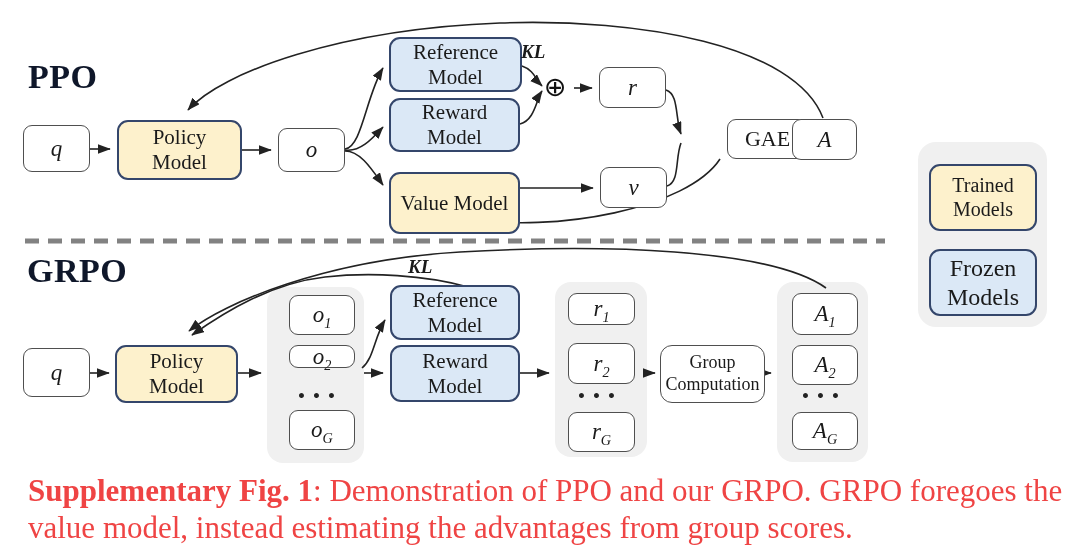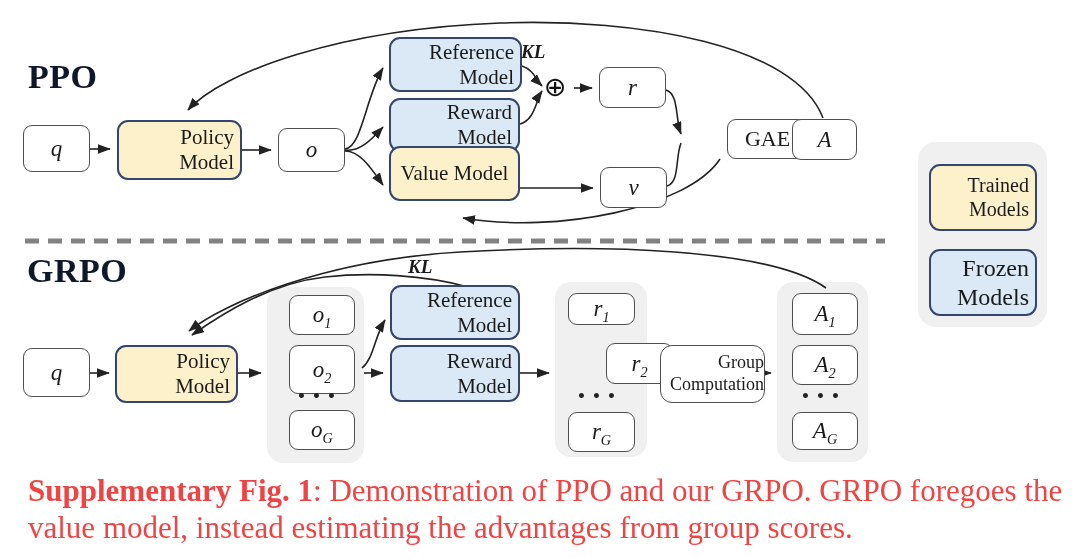--- a/index.html
+++ b/index.html
@@ -4,21 +4,21 @@
 <style>
   html,body{margin:0;padding:0;background:#fff;}
   #canvas{position:relative;width:1080px;height:558px;background:#ffffff;overflow:hidden;
           font-family:"Liberation Serif",serif;color:#1a1a1a;}
   svg#arrows{position:absolute;left:0;top:0;z-index:2;pointer-events:none;}
   .stroke{fill:none;stroke:var(--arrow,#222);stroke-width:1.6;}
   .arrowhead{fill:var(--arrow,#222);}
   .divider{fill:none;stroke:var(--divider,#828282);stroke-width:5;stroke-dasharray:14 9;}
   .group{position:absolute;background:var(--group_bg,#f0f0f0);border-radius:16px;z-index:1;}
   .box{position:absolute;box-sizing:border-box;display:flex;align-items:center;justify-content:center;
-       text-align:right;z-index:3;background:#fff;font-family:Liberation Serif, serif;}
+       text-align:center;z-index:3;background:#fff;font-family:Liberation Serif, serif;}
   .plain{border:1.5px solid #4f4f4f;border-radius:9px;font-style:italic;font-size:23px;}
   .model{border:2.5px solid var(--model_border,#34466b);border-radius:11px;font-size:21px;line-height:1.18;padding:2px 6px;}
   .trained{background:var(--trained_fill,#fdf1cc);}
   .frozen{background:var(--frozen_fill,#dbe8f6);}
   .upright{font-style:normal;}
   .gae{font-size:22px;margin-left:43px;}
   .gc{font-size:18px;line-height:1.2;border-radius:12px;}
   .title{position:absolute;font-weight:bold;font-size:34px;color:#0f172a;z-index:3;letter-spacing:0.5px;}
   .kl{position:absolute;font-style:italic;font-weight:600;font-size:19px;z-index:3;text-align:right;}
   .oplus{position:absolute;font-family:"DejaVu Sans",sans-serif;font-size:27px;line-height:29px;color:#111;z-index:3;}
@@ -87,21 +87,21 @@
   </div>
 
   <div class="box model frozen" style="left:389px;top:37px;width:133px;height:55px;">
     <span>Reference Model</span>
   </div>
 
   <div class="box model frozen" style="left:389px;top:98px;width:131px;height:54px;">
     <span>Reward Model</span>
   </div>
 
-  <div class="box model trained" style="left:389px;top:146px;width:131px;height:55px;">
+  <div class="box model trained" style="left:389px;top:172px;width:131px;height:62px;">
     <span>Value Model</span>
   </div>
 
   <div class="kl" style="left:521px;top:41px;">KL</div>
 
   <div class="oplus" style="left:544px;top:72px;">⊕</div>
 
   <div class="box plain" style="left:599px;top:67px;width:67px;height:41px;">
     <span>r</span>
   </div>
@@ -126,40 +126,40 @@
 
   <div class="box model trained" style="left:115px;top:345px;width:123px;height:58px;">
     <span>Policy Model</span>
   </div>
 
   <div class="kl" style="left:408px;top:256px;">KL</div>
 
   <div class="box plain" style="left:289px;top:295px;width:66px;height:40px;">
     <span><span>o</span><sub>1</sub></span>
   </div>
-  <div class="box plain" style="left:289px;top:345px;width:66px;height:49px;">
+  <div class="box plain" style="left:289px;top:345px;width:66px;height:23px;">
     <span><span>o</span><sub>2</sub></span>
   </div>
   <div class="dots" style="left:292px;top:388px;width:55px;">•••</div>
   <div class="box plain" style="left:289px;top:410px;width:66px;height:40px;">
     <span><span>o</span><sub>G</sub></span>
   </div>
 
   <div class="box model frozen" style="left:390px;top:285px;width:130px;height:55px;">
     <span>Reference Model</span>
   </div>
 
   <div class="box model frozen" style="left:390px;top:345px;width:130px;height:57px;">
     <span>Reward Model</span>
   </div>
 
   <div class="box plain" style="left:568px;top:293px;width:67px;height:32px;">
     <span><span>r</span><sub>1</sub></span>
   </div>
-  <div class="box plain" style="left:568px;top:343px;width:67px;height:41px;margin-left:38px;">
+  <div class="box plain" style="left:568px;top:343px;width:67px;height:41px;">
     <span><span>r</span><sub>2</sub></span>
   </div>
   <div class="dots" style="left:572px;top:388px;width:55px;">•••</div>
   <div class="box plain" style="left:568px;top:412px;width:67px;height:40px;">
     <span><span>r</span><sub>G</sub></span>
   </div>
 
   <div class="box plain upright gc" style="left:660px;top:345px;width:105px;height:58px;">
     <span>Group Computation</span>
   </div>

